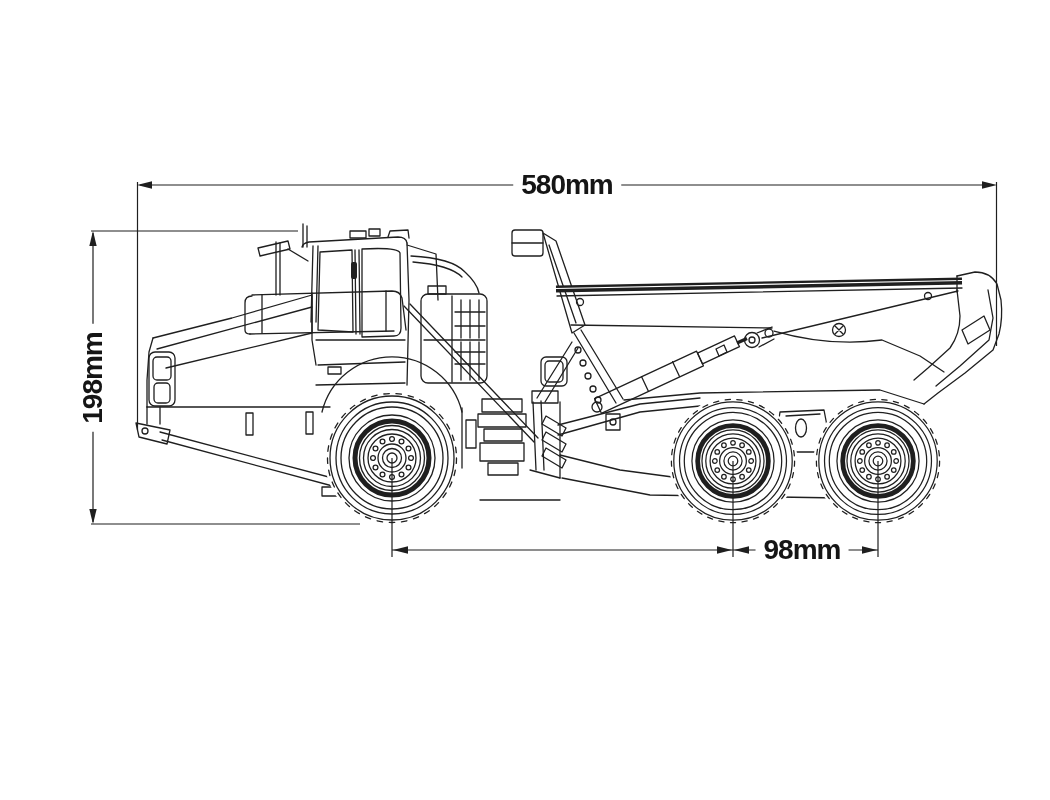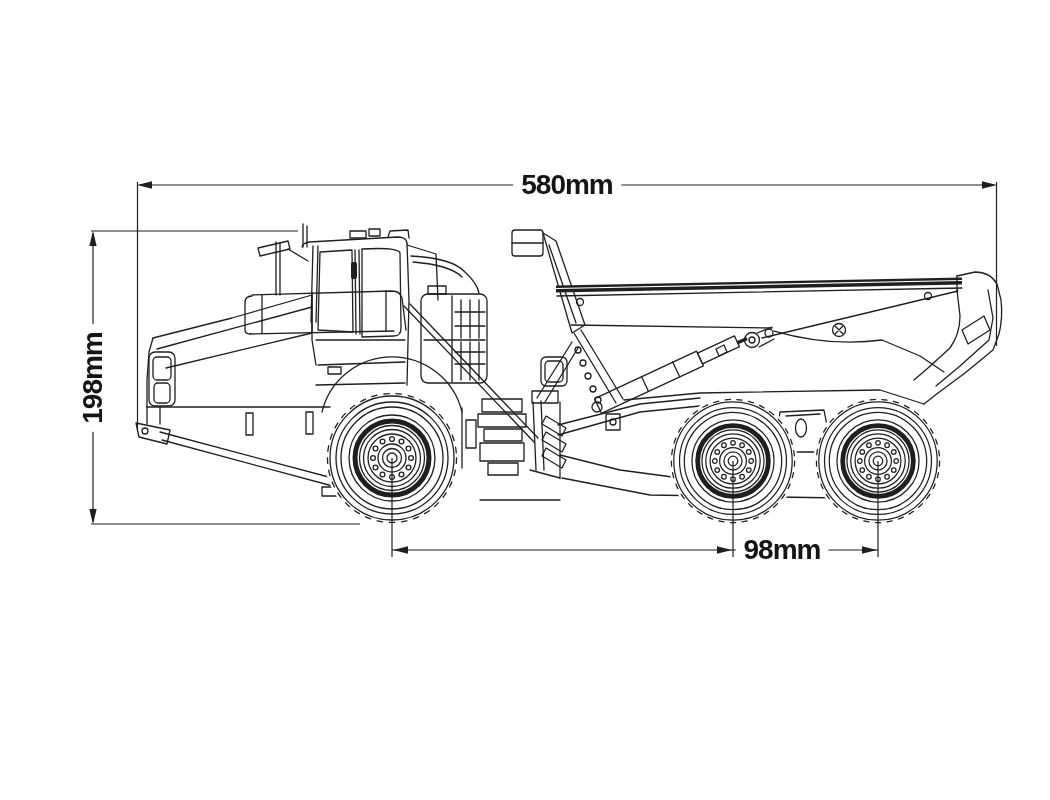--- a/index.html
+++ b/index.html
@@ -238,15 +238,15 @@
     <polygon class="dark" points="734,550 749,546.3 749,553.7"></polygon>
     <polygon class="dark" points="877,550 862,546.3 862,553.7"></polygon>
   </g>
 </svg>
 
 <div class="dim-label" style="left:567px;top:185px;">580mm</div>
 
 <div class="dim-label vertical" style="left:93px;top:378px;">198mm</div>
 
 
-<div class="dim-label" style="left:782px;top:550px;">98mm</div>
+<div class="dim-label" style="left:802px;top:550px;">98mm</div>
 
 </div>
 
 </body></html>

